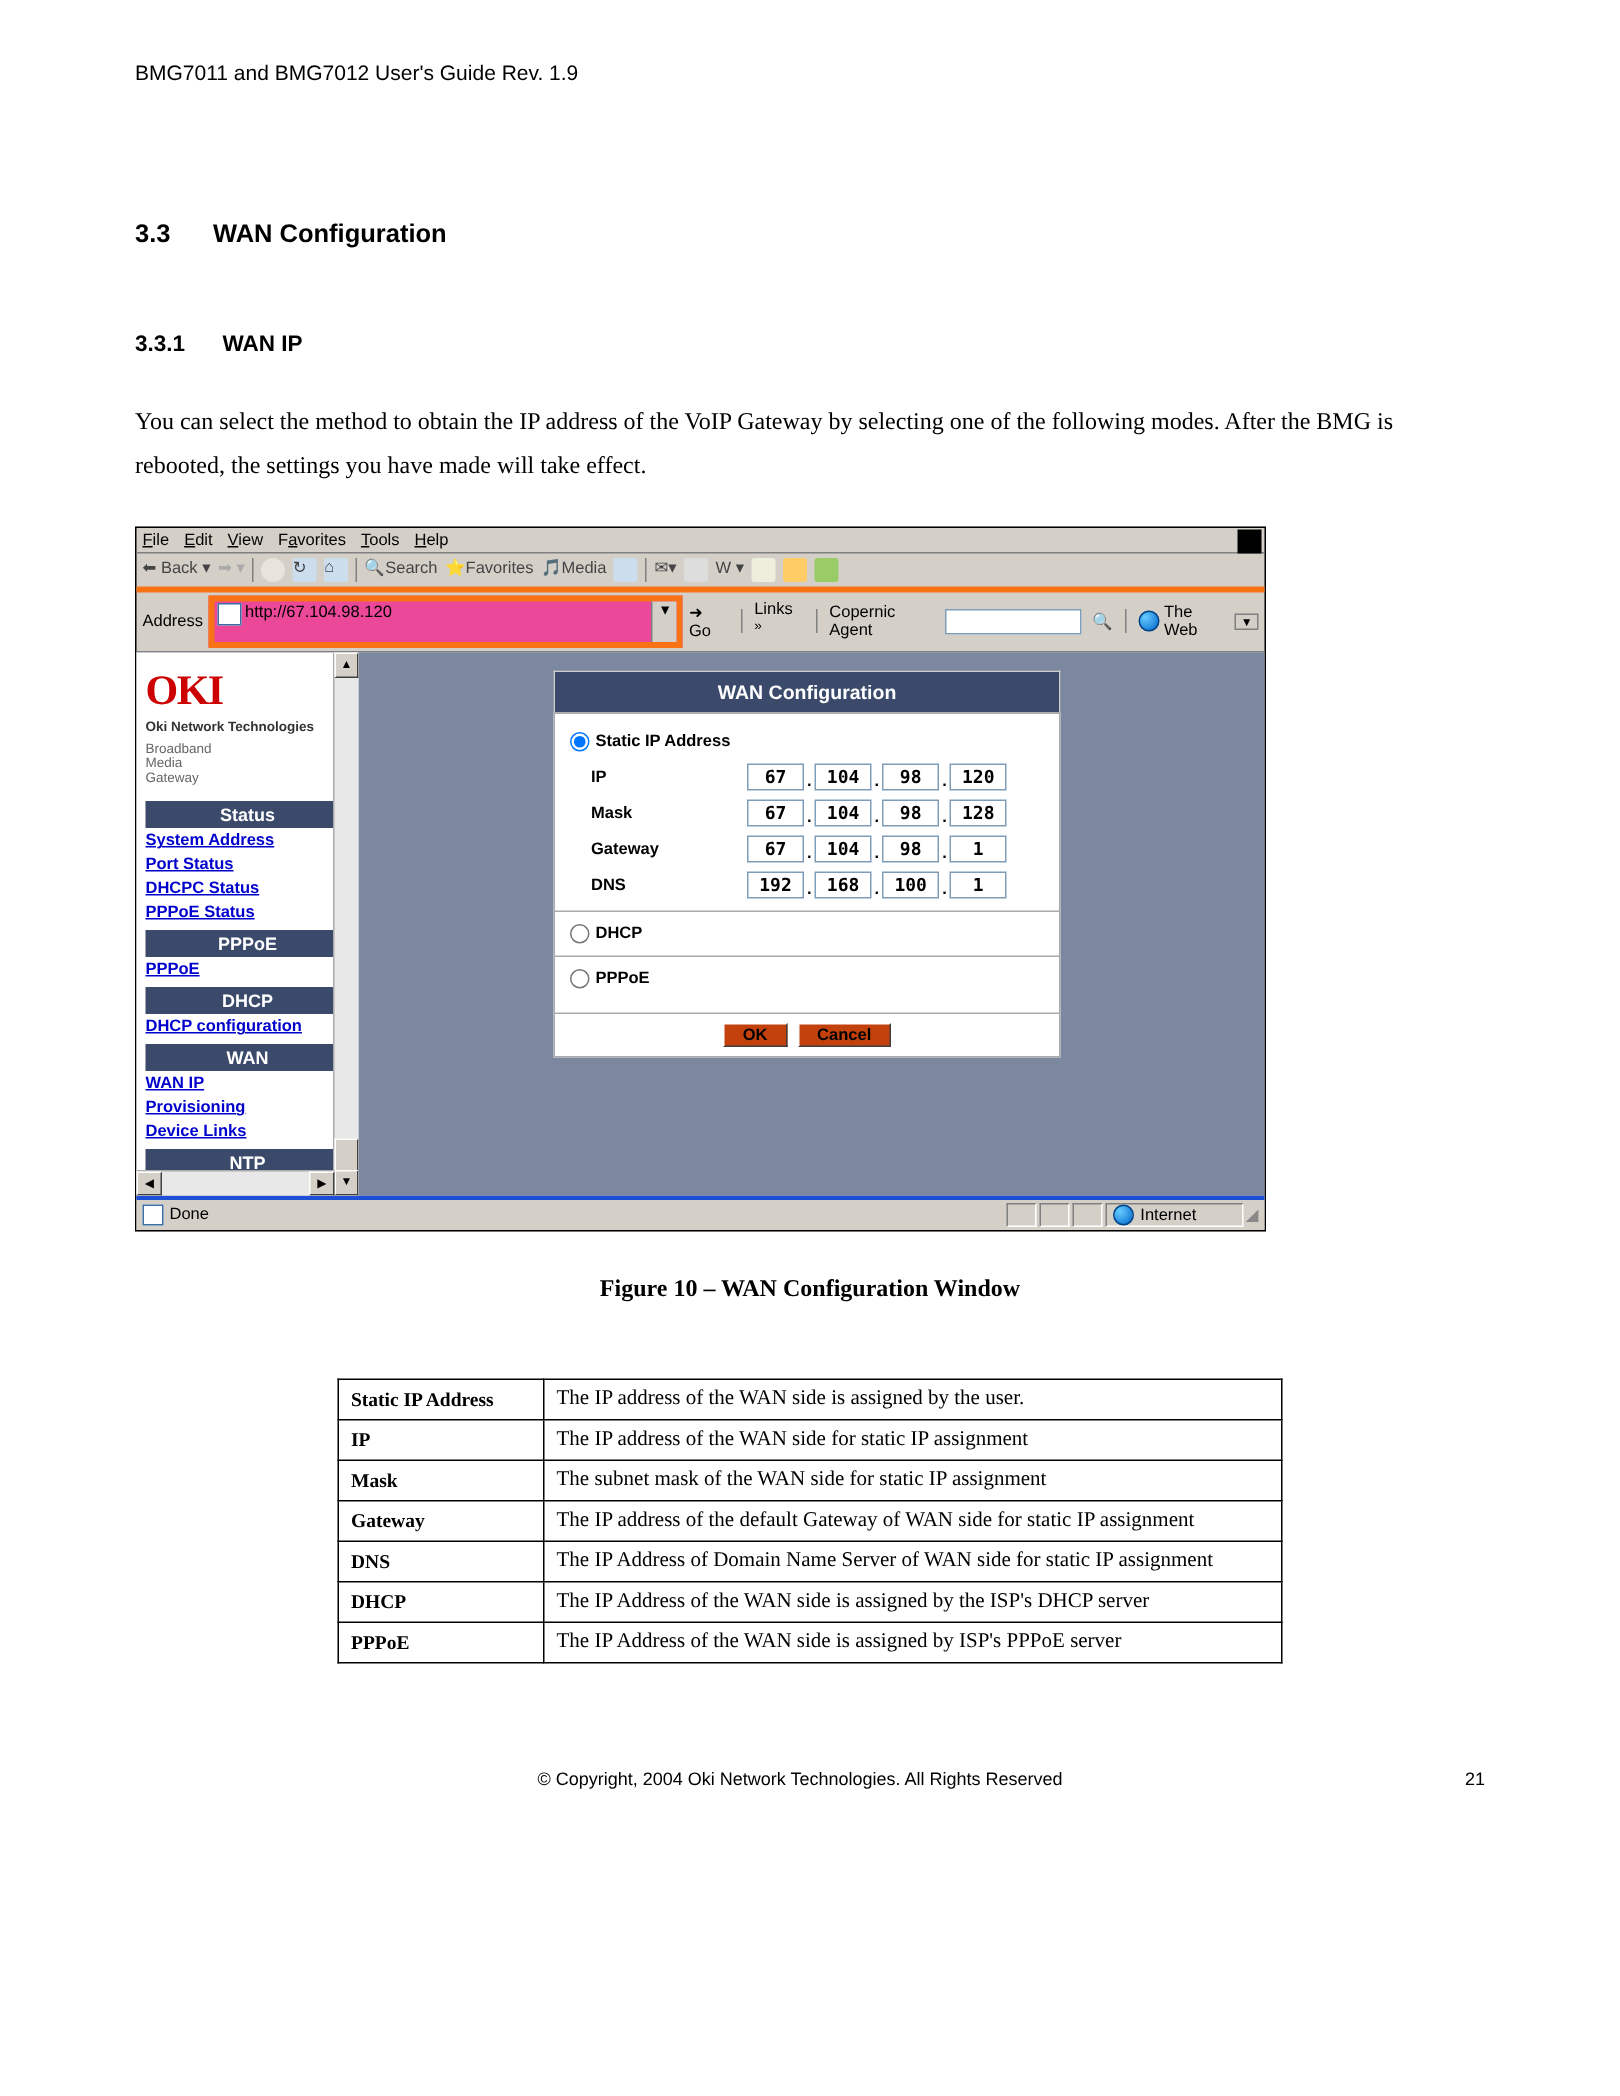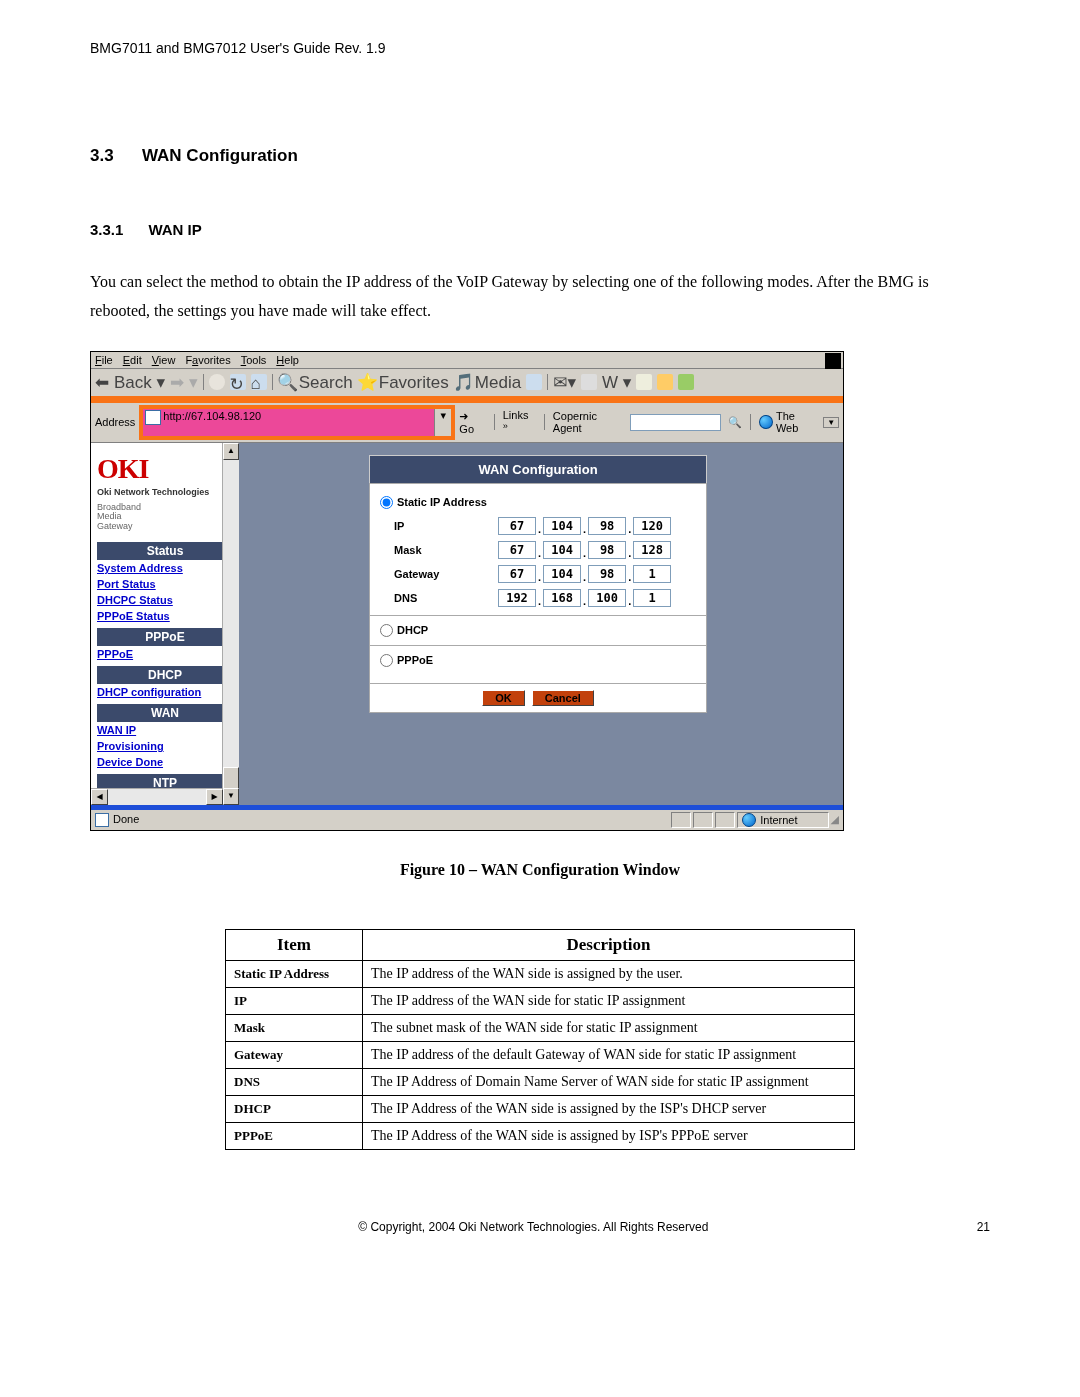--- a/index.html
+++ b/index.html
@@ -96,24 +96,24 @@
   }
   .menubar span {
     cursor: default;
   }
   .menubar span u {
     text-decoration: underline;
   }
   .toolbar {
     padding: 3px 4px;
     display: flex;
-    align-items: center;
+    align-items: flex-start;
     gap: 5px;
-    border-bottom: 7px solid #f97316;
-    font-size: 17px;
+    border-bottom: 4px solid #f97316;
+    font-size: 11px;
     color: #444;
   }
   .toolbar .sep {
     border-left: 1px solid #808080;
     height: 16px;
   }
   .toolbar .icon {
     width: 16px;
     height: 16px;
     display: inline-block;
@@ -360,21 +360,21 @@
     border-top-color: #fff;
     border-left-color: #fff;
     font-weight: bold;
     margin: 0 2px;
   }
   .statusbar {
     display: flex;
     justify-content: space-between;
     padding: 2px 4px;
     background: #d4d0c8;
-    border-top: 5px solid #1d4ed8;
+    border-top: 3px solid #1d4ed8;
     font-size: 11px;
     height: 16px;
     align-items: center;
   }
   .statusbar .panes {
     display: flex;
     gap: 2px;
   }
   .statusbar .pane {
     border: 1px solid #808080;
@@ -506,21 +506,21 @@
 
         <div class="nav-header">PPPoE</div>
         <div class="nav-link">PPPoE</div>
 
         <div class="nav-header">DHCP</div>
         <div class="nav-link">DHCP configuration</div>
 
         <div class="nav-header">WAN</div>
         <div class="nav-link">WAN IP</div>
         <div class="nav-link">Provisioning</div>
-        <div class="nav-link">Device Done</div>
+        <div class="nav-link">Device Links</div>
 
         <div class="nav-header">NTP</div>
       </div>
       <div class="vscroll">
         <div class="btn">▲</div>
         <div class="thumb"></div>
         <div class="btn" style="position:absolute;bottom:0;left:0;right:0">▼</div>
       </div>
       <div class="hscroll" style="width:132px">
         <div class="btn">◀</div>
@@ -617,24 +617,20 @@
       </span>
       <span style="color:#888">◢</span>
     </span>
   </div>
 </div>
 
 <div class="figure-caption">Figure 10 – WAN Configuration Window</div>
 
 <table class="desc-table">
   <tbody>
-      <tr>
-    <th>Item</th>
-    <th>Description</th>
-  </tr>
   <tr>
         <td>Static IP Address</td>
         <td>The IP address of the WAN side is assigned by the user.</td>
       </tr>
   <tr>
         <td>IP</td>
         <td>The IP address of the WAN side for static IP assignment</td>
       </tr>
   <tr>
         <td>Mask</td>

